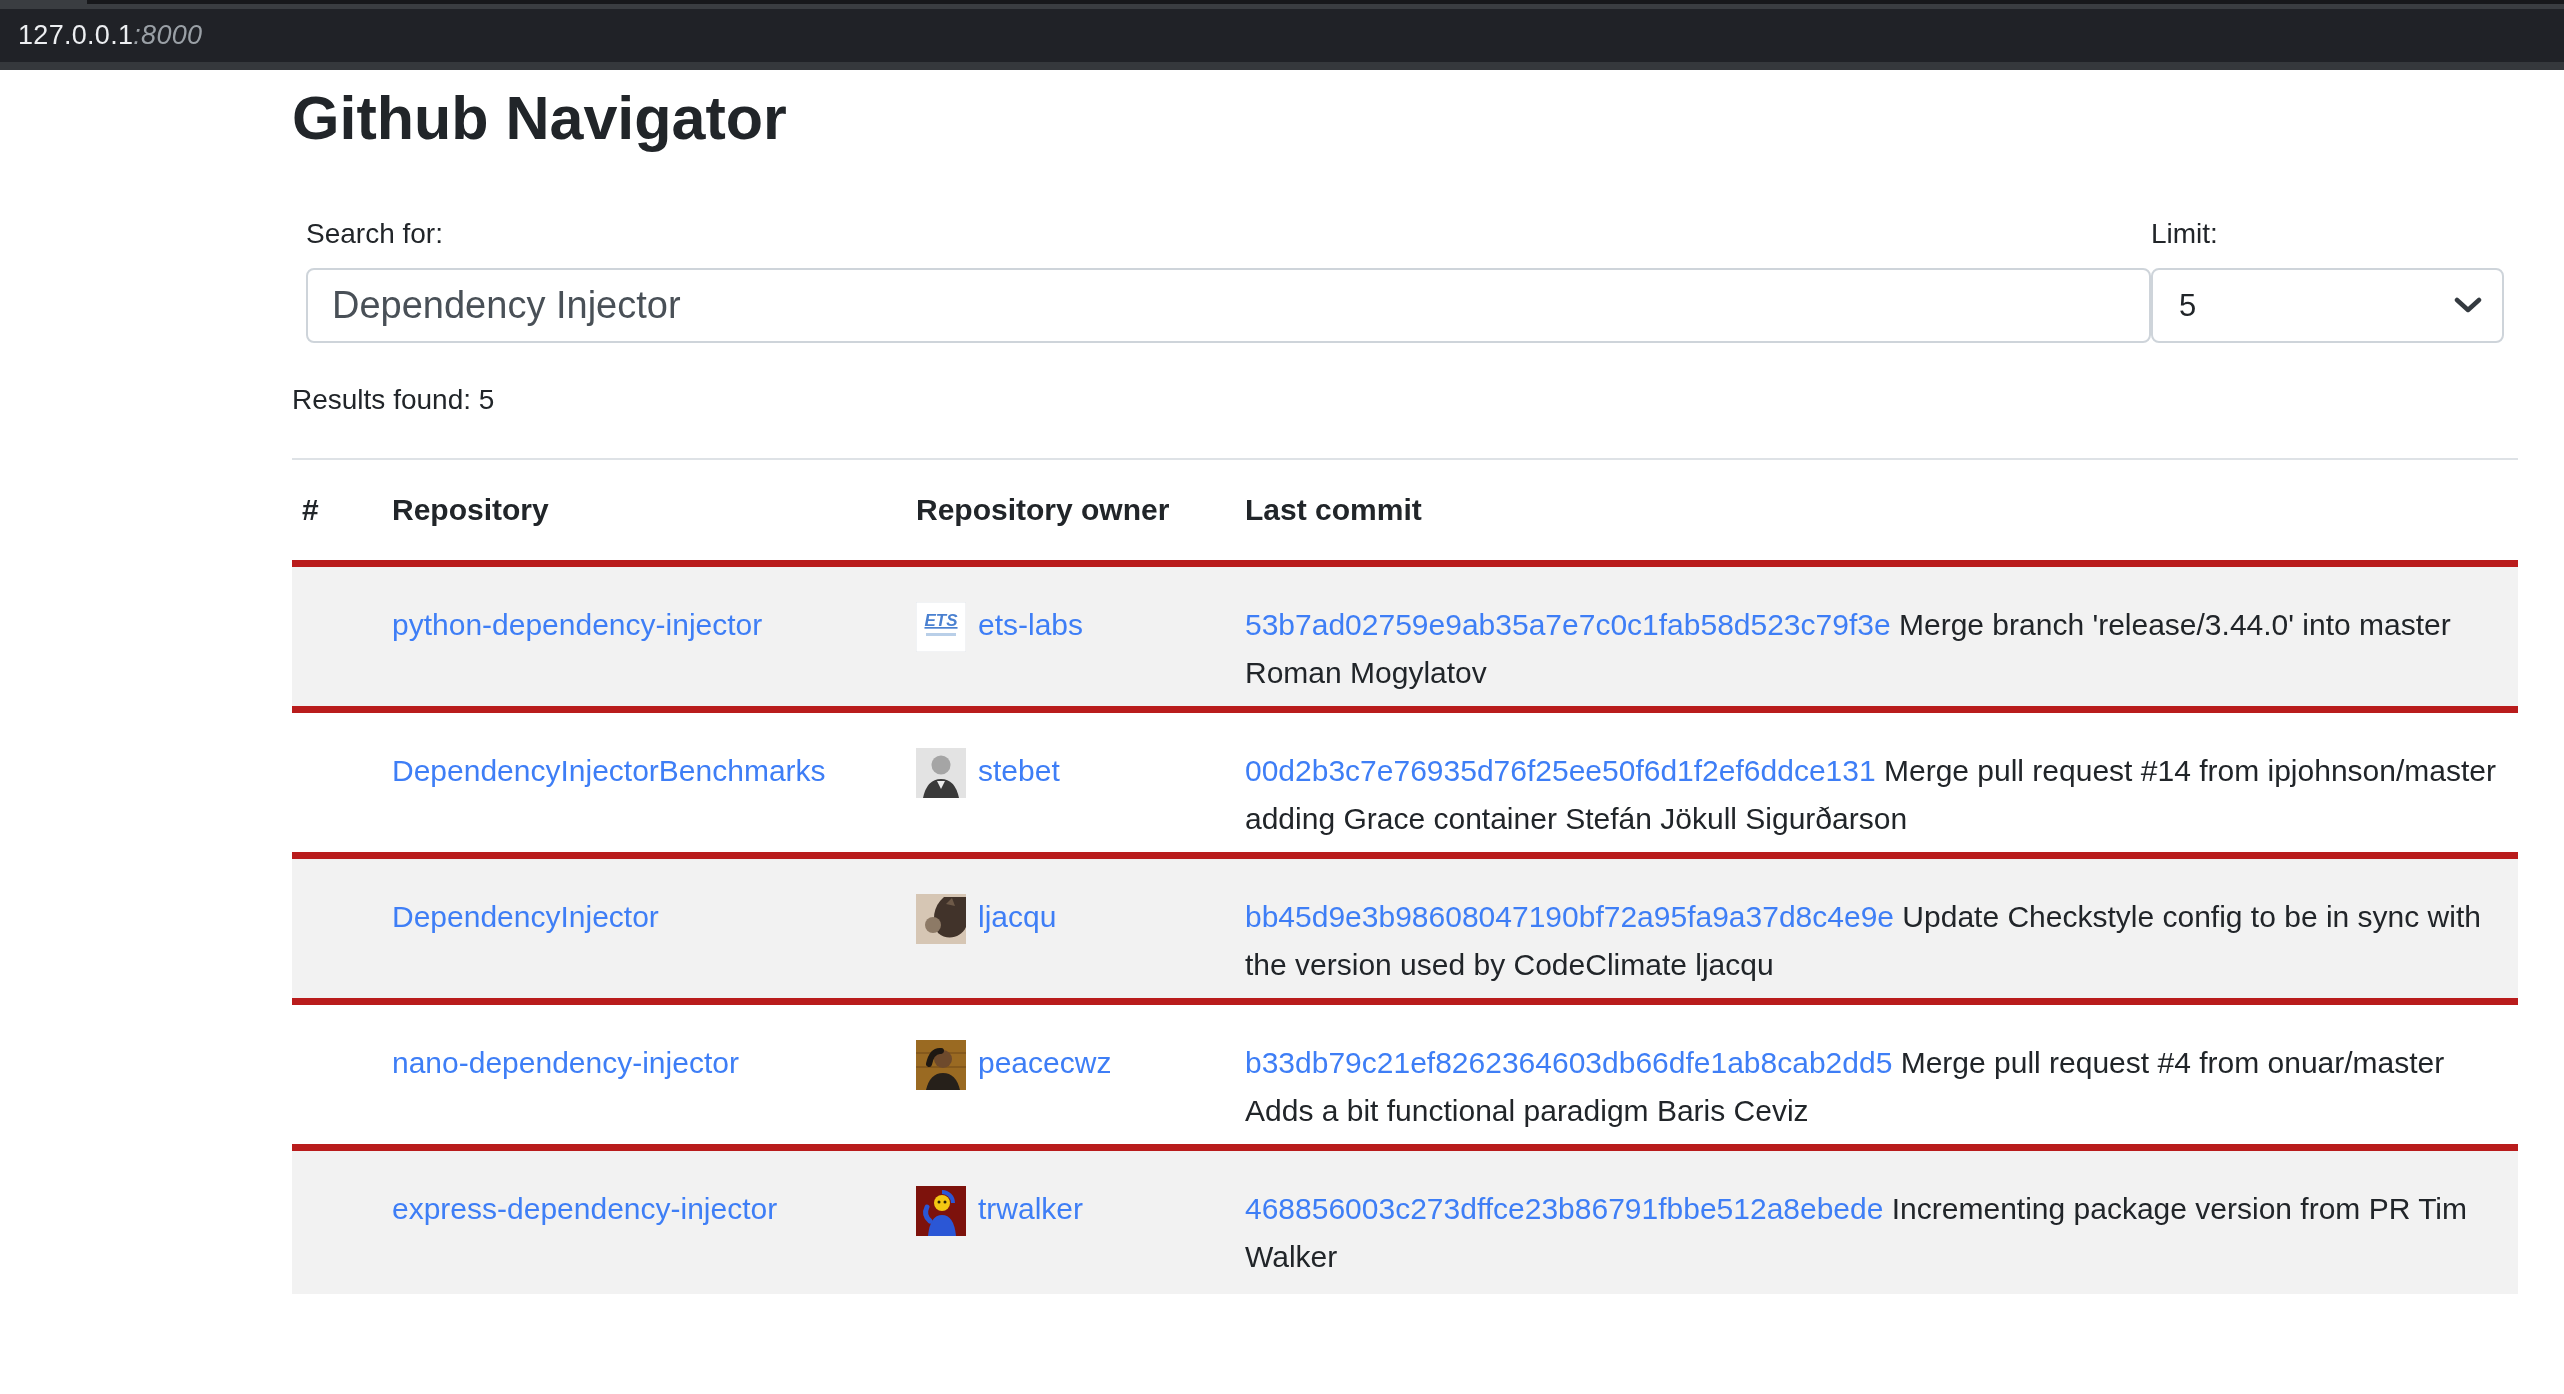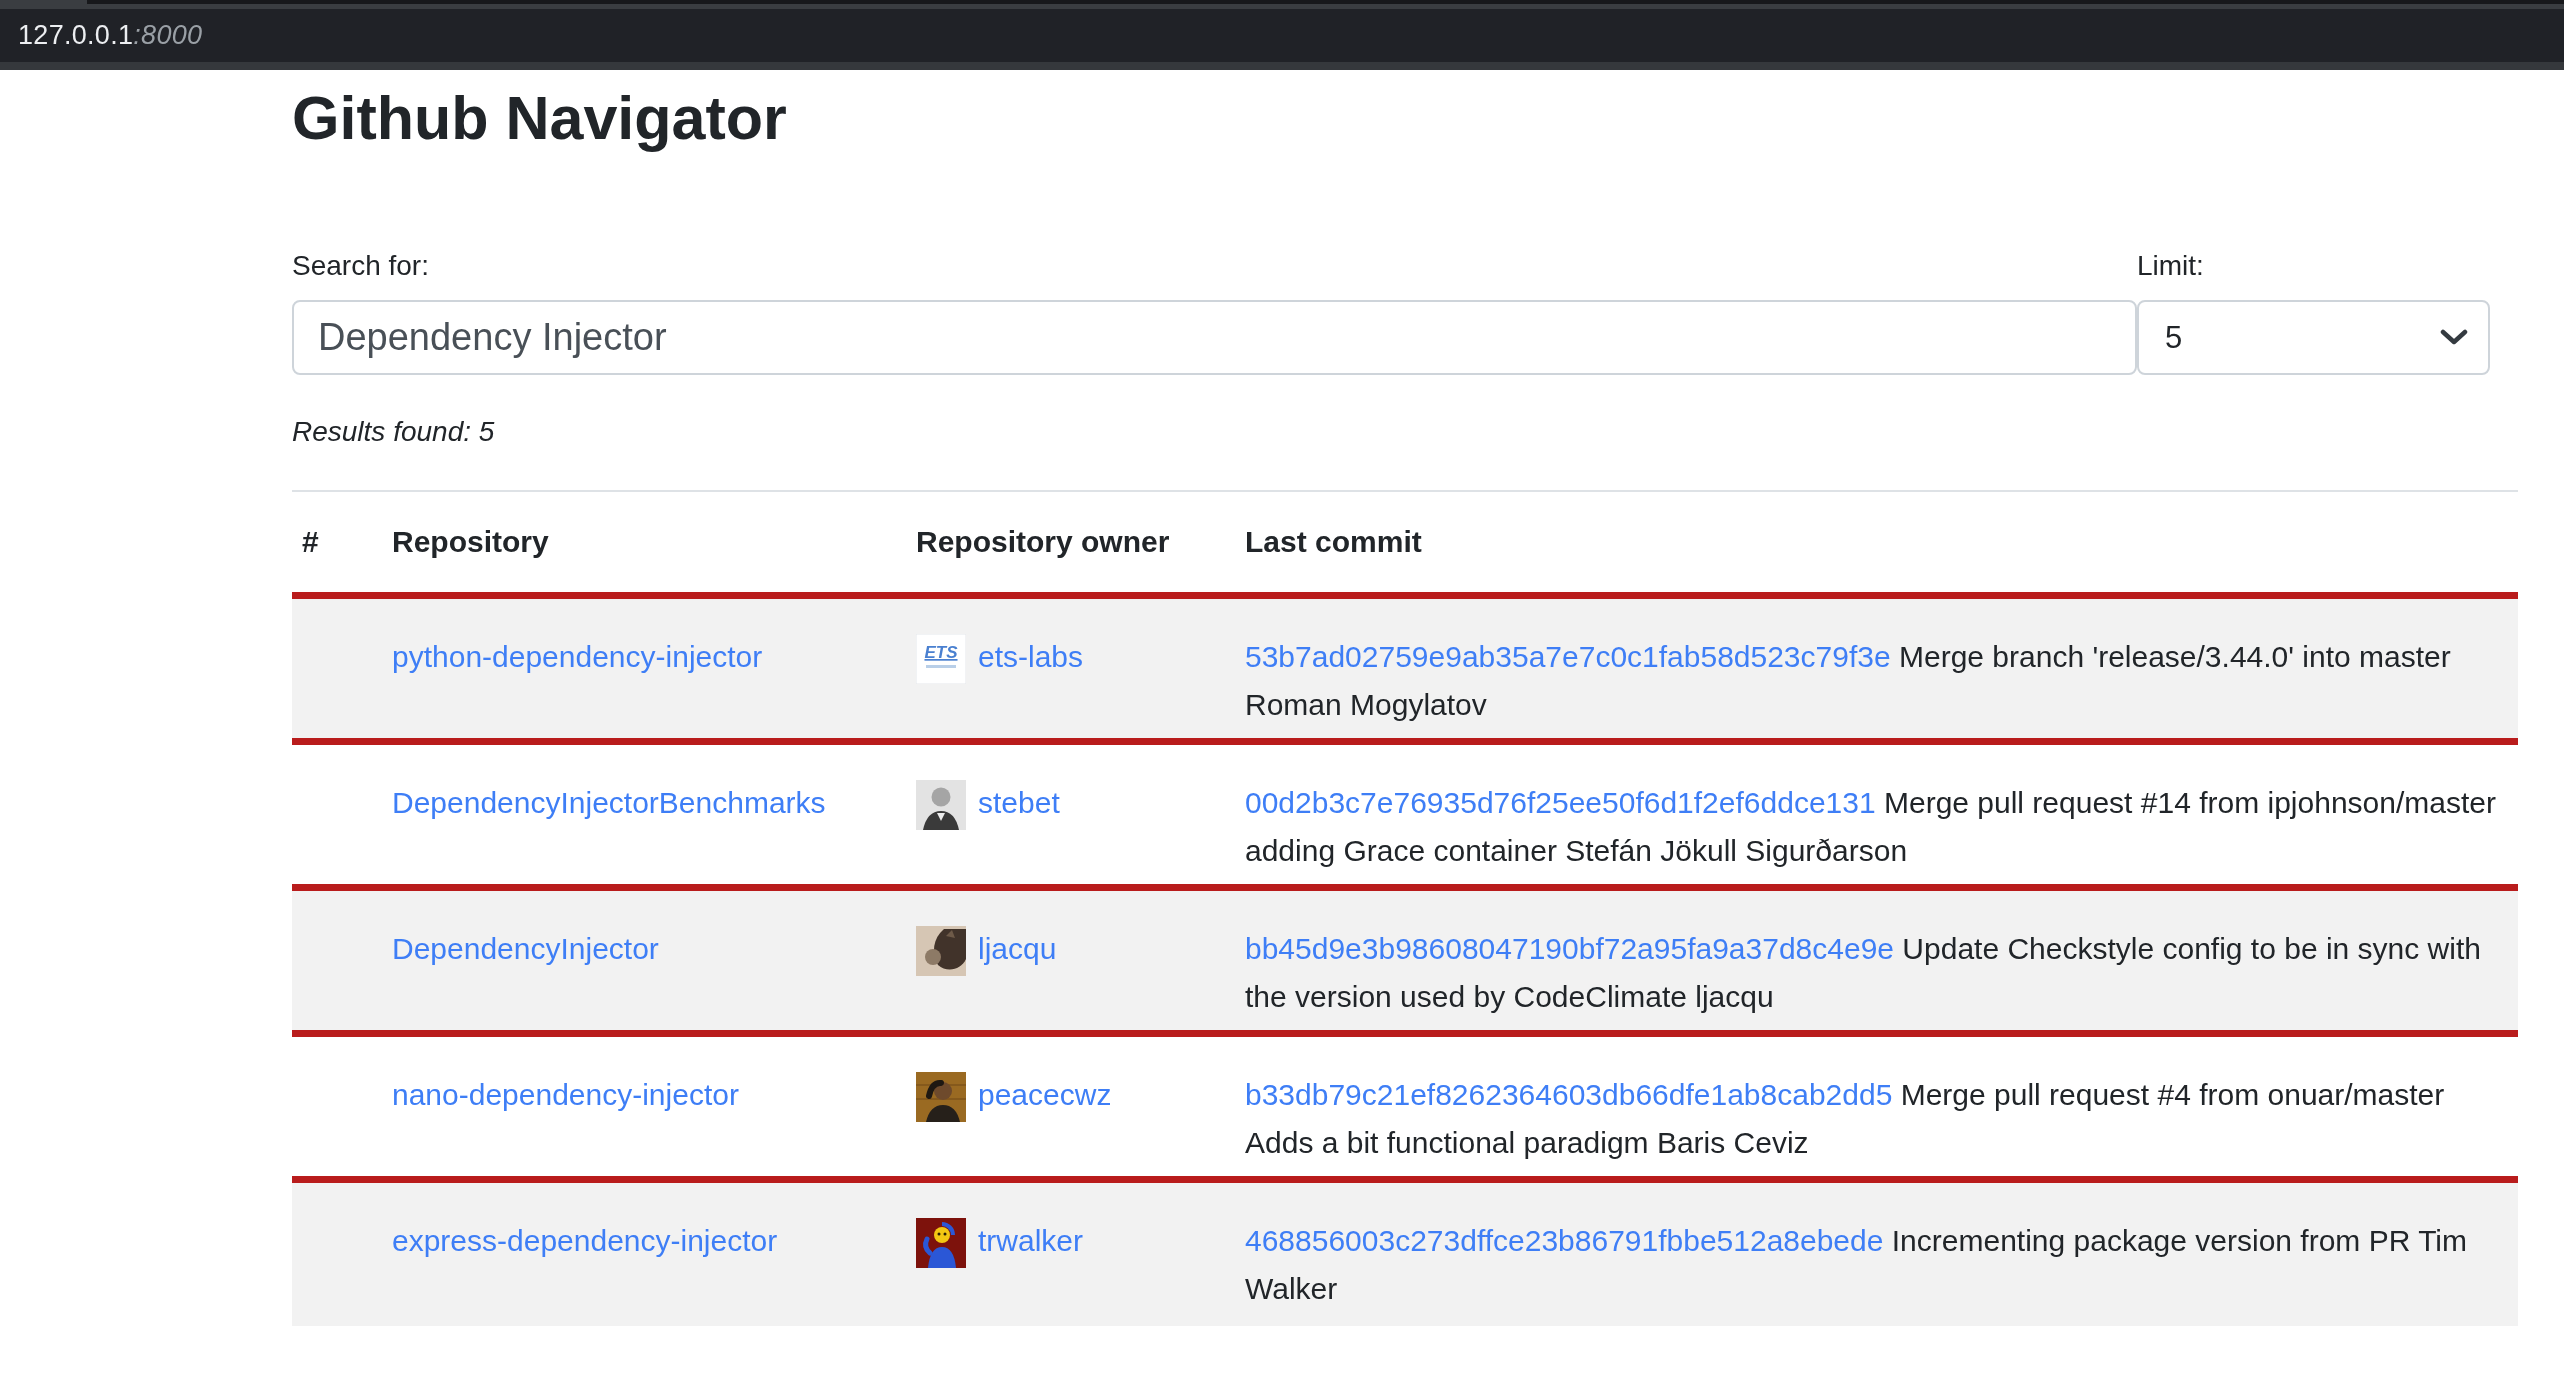--- a/index.html
+++ b/index.html
@@ -28,22 +28,22 @@
   
   .container { margin-left: 292px; width: 2226px; }
 
   h1.page-title {
     margin-top: 12px;
     font-size: 61px; font-weight: 700; line-height: 1.2;
     color: #212529;
   }
 
   .form-row {
-    margin-top: 90px;
-    display: flex; justify-content: flex-start; align-items: flex-start;
+    margin-top: 58px;
+    display: flex; justify-content: center; align-items: flex-start;
   }
   .field-label { display: block; font-size: 28px; line-height: 42px; margin-bottom: 13px; color: #212529; }
   .col-search { width: 1845px; }
   .col-limit { width: 353px; }
 
   .search-input {
     width: 100%; height: 75px;
     border: 2px solid #ced4da; border-radius: 8px;
     padding: 0 24px;
     font-size: 38px; color: #495057;
@@ -58,21 +58,21 @@
     border: 2px solid #ced4da; border-radius: 8px;
     padding: 0 60px 0 26px;
     font-size: 31px; color: #212529;
     font-family: inherit;
     background: #fff;
     appearance: none; -webkit-appearance: none; -moz-appearance: none;
     outline: none;
   }
   .chevron-down { position: absolute; right: 22px; top: 50%; transform: translateY(-50%); pointer-events: none; }
 
-  .results-summary { margin-top: 36px; font-size: 28px; line-height: 42px; color: #212529; font-style: italic; }
+  .results-summary { margin-top: 36px; font-size: 28px; line-height: 42px; color: #212529; }
 
   
   table.results-table {
     margin-top: 37px;
     width: 100%;
     border-collapse: collapse;
     border-top: 2px solid #dee2e6;
   }
   .results-table th {
     text-align: left;

